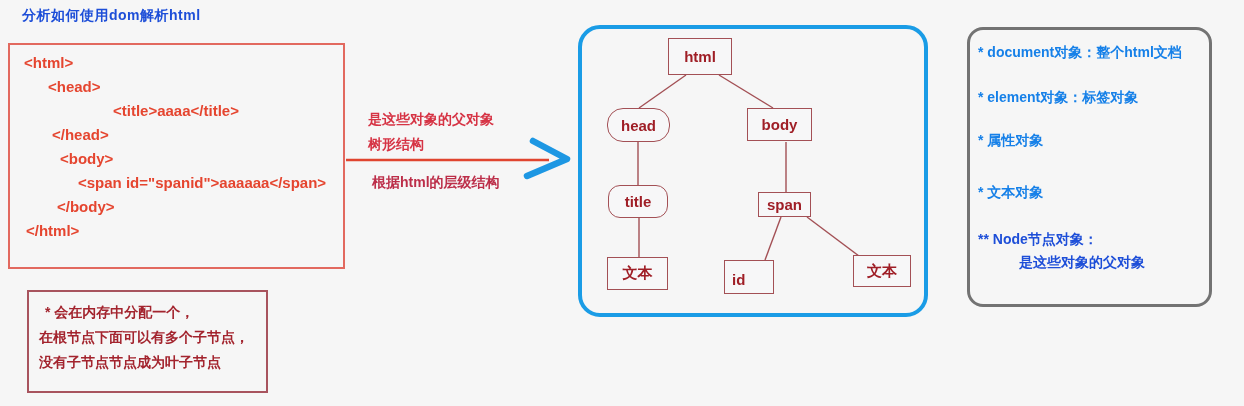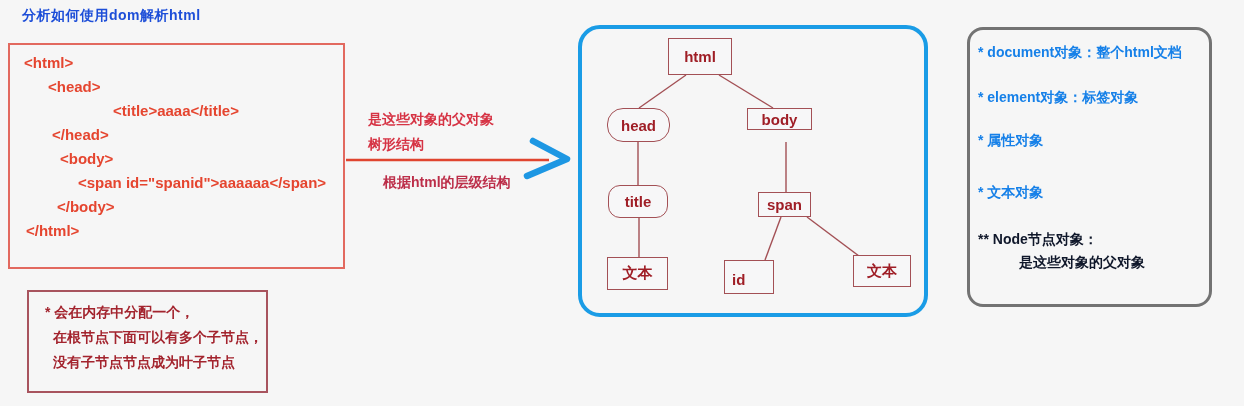--- a/index.html
+++ b/index.html
@@ -31,21 +31,21 @@
     font-size:15px;font-weight:bold;color:#e5452f;
     white-space:pre;
   }
   .ind-0{padding-left:14px}.ind-1{padding-left:38px}.ind-2{padding-left:103px}
   .ind-3{padding-left:42px}.ind-4{padding-left:50px}.ind-5{padding-left:68px}
   .ind-6{padding-left:47px}.ind-7{padding-left:16px}
   
   .annot{position:absolute;font-size:14px;font-weight:bold;white-space:nowrap;}
   .annot-1{left:368px;top:111px;color:#d63344;}
   .annot-2{left:368px;top:136px;color:#d63344;}
-  .annot-3{left:372px;top:174px;color:#bc2e49;margin-left:11px;}
+  .annot-3{left:372px;top:174px;color:#bc2e49;}
   
   .overlay{
     position:absolute;left:0;top:0;width:1244px;height:406px;
     pointer-events:none;
   }
   
   .tree-panel{
     position:absolute;left:578px;top:25px;
     width:342px;height:284px;
     border:4px solid #1a9ce6;border-radius:22px;
@@ -54,50 +54,50 @@
   .tree-node{
     position:absolute;
     border:1.5px solid #a35055;
     color:#9f1e26;font-size:15px;font-weight:bold;
     display:flex;align-items:center;justify-content:center;
     background:#f7f7f8;
     box-sizing:border-box;
   }
   .node-html {left:668px;top:38px; width:64px;height:37px;}
   .node-head {left:607px;top:108px;width:63px;height:34px;border-radius:16px;}
-  .node-body {left:747px;top:108px;width:65px;height:22px;}
+  .node-body {left:747px;top:108px;width:65px;height:33px;}
   .node-title{left:608px;top:185px;width:60px;height:33px;border-radius:12px;}
   .node-span {left:758px;top:192px;width:53px;height:25px;}
   .node-text1{left:607px;top:257px;width:61px;height:33px;}
   .node-id   {left:724px;top:260px;width:50px;height:34px;justify-content:flex-start;padding-left:7px;align-items:flex-end;line-height:26px;}
   .node-text2{left:853px;top:255px;width:58px;height:32px;}
   
   .objects-panel{
     position:absolute;left:967px;top:27px;
     width:239px;height:274px;
     border:3px solid #737373;border-radius:16px;
   }
   .obj-item{
     position:absolute;left:8px;
     font-size:14px;font-weight:bold;white-space:nowrap;
   }
   .obj-blue{color:#1680e8;}
-  .obj-red{color:#0f172a;}
+  .obj-red{color:#1d4ed8;}
   .obj-0{top:14px}.obj-1{top:59px}.obj-2{top:102px}
   .obj-3{top:154px}.obj-4{top:201px}.obj-5{top:224px;left:49px}
   
   .note-box{
     position:absolute;left:27px;top:290px;
     width:237px;height:91px;
     border:2px solid #a8545e;
     padding-top:8px;
   }
   .note-line{
     font-size:14px;font-weight:bold;color:#a3242e;
-    line-height:25px;white-space:nowrap;padding-left:24px;
+    line-height:25px;white-space:nowrap;padding-left:10px;
   }
   .note-line.first{padding-left:16px;}
 </style>
 </head>
 <body>
 
 <div class="stage">
 
   <div class="page-title">分析如何使用dom解析html</div>
 

